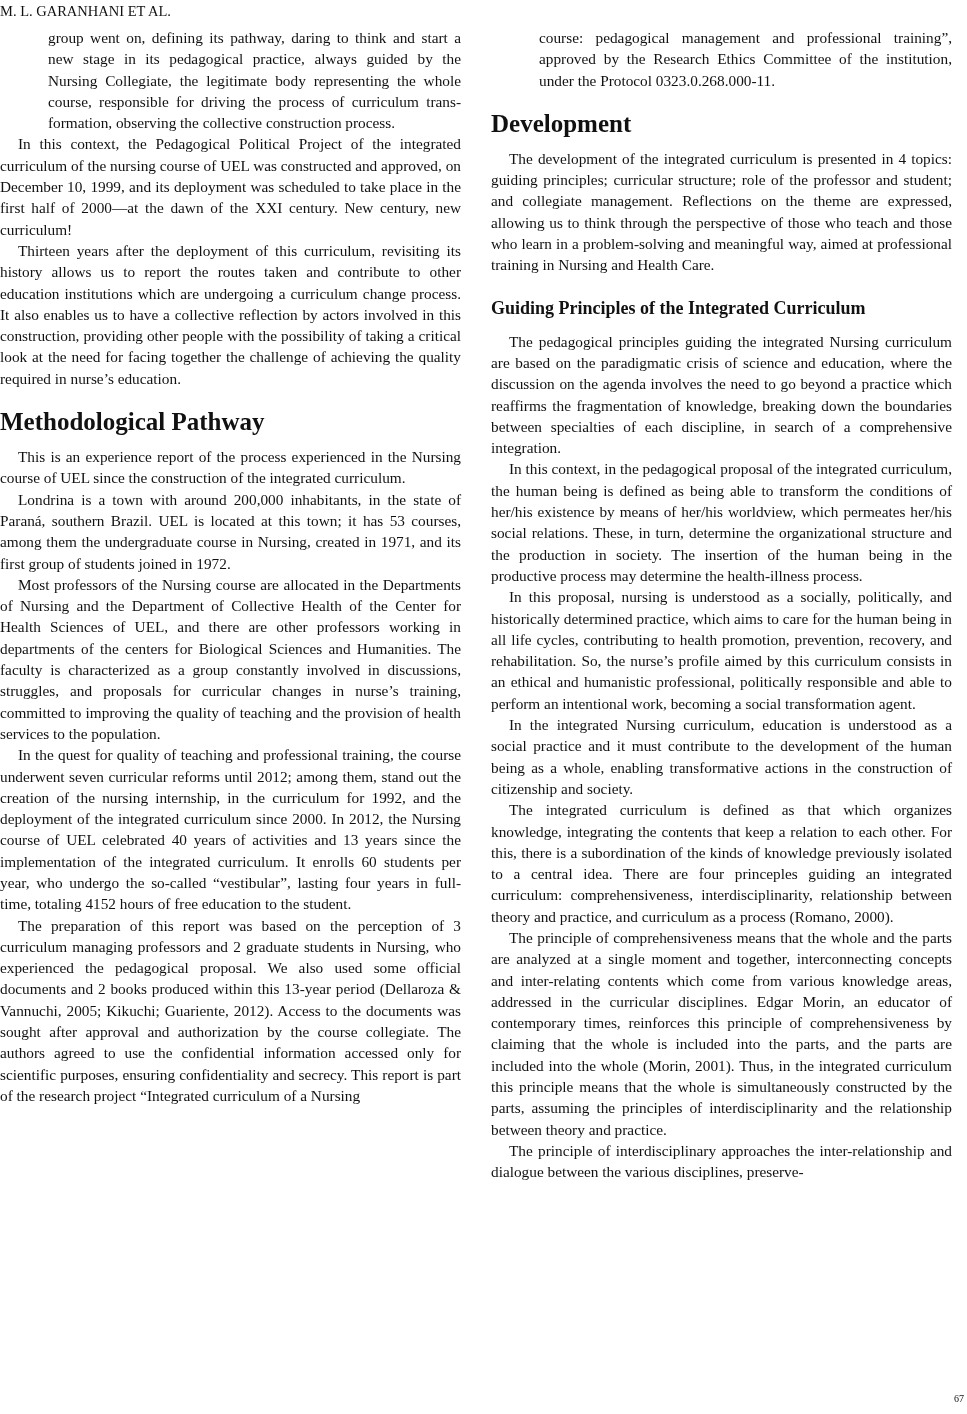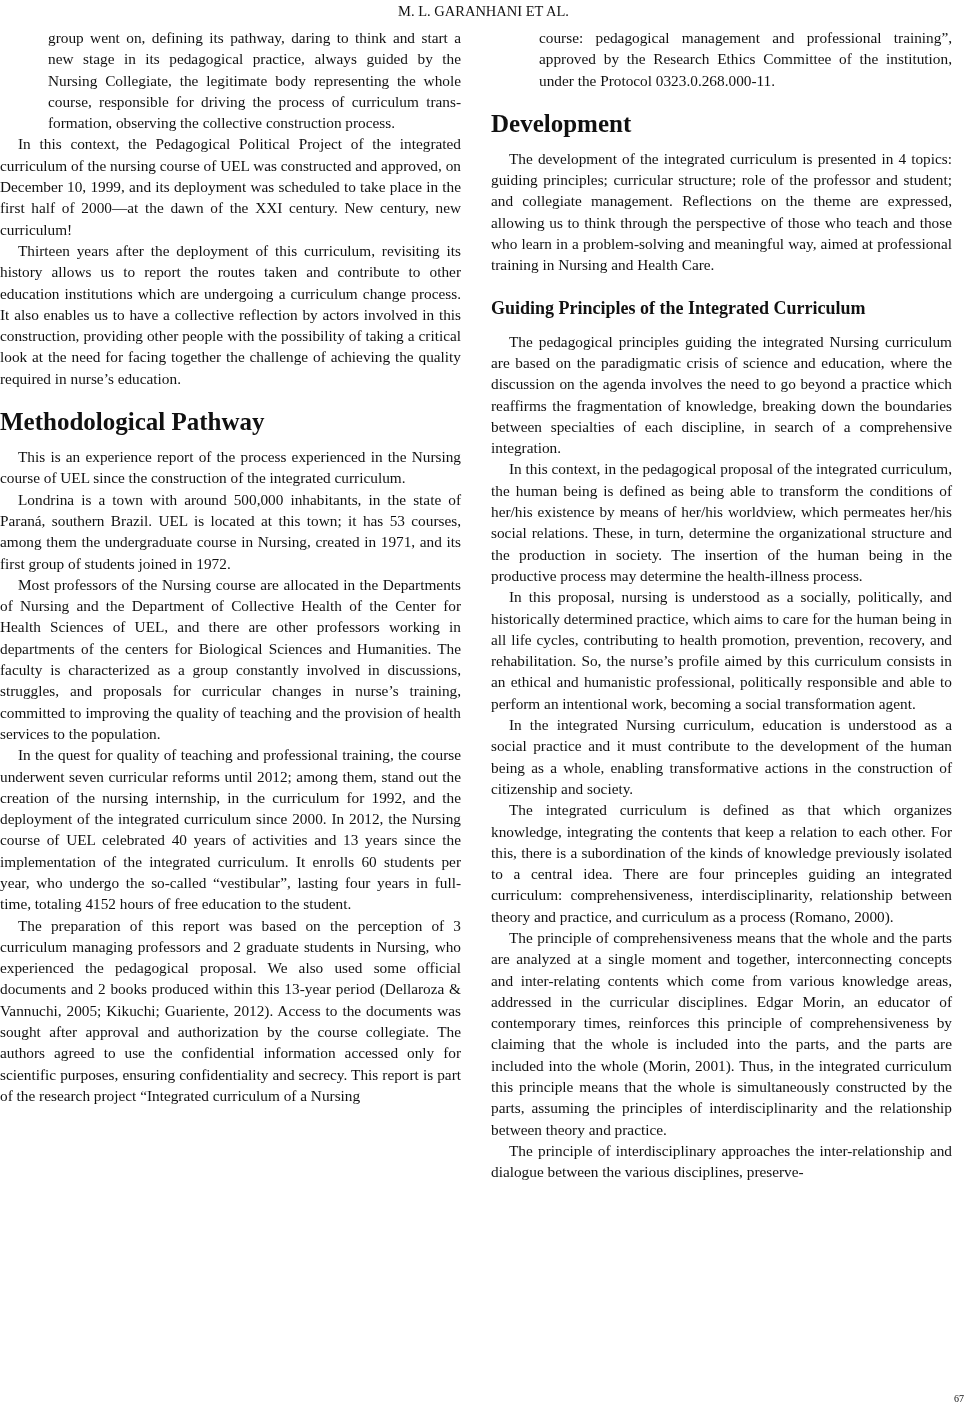--- a/index.html
+++ b/index.html
@@ -3,21 +3,21 @@
 <meta charset="utf-8">
 <style>
   html, body { margin: 0; padding: 0; background: #ffffff; }
   body {
     width: 967px; height: 1414px; position: relative; overflow: hidden;
     font-family: "Liberation Serif", "DejaVu Serif", serif;
     color: #111111;
   }
   .running-head {
     position: absolute; top: 3px; left: 0; width: 967px;
-    text-align: center; font-size: 14.5px; letter-spacing: 0px;
+    text-align: left; font-size: 14.5px; letter-spacing: 0px;
   }
   .col {
     position: absolute; top: 27px; width: 461px;
     font-size: 15.3px; line-height: 21.3px; text-align: justify;
     hyphens: manual;
   }
   .col.left { left: 0px; }
   .col.right { left: 491px; width: 461px; }
   .col p { margin: 0; text-indent: 18px; }
   .col p.noindent { text-indent: 0; margin-left: 48px; }
@@ -36,21 +36,21 @@
 <body>
 
 <div class="running-head">M. L. GARANHANI    ET    AL.</div>
 
 <div class="col left">
   <p class="noindent">group went on, defining its pathway, daring to think and start a new stage in its pedagogical practice, always guided by the Nursing Collegiate, the legitimate body representing the whole course, responsible for driving the process of curriculum trans­formation, observing the collective construction process.</p>
   <p>In this context, the Pedagogical Political Project of the inte­grated curriculum of the nursing course of UEL was con­structed and approved, on December 10, 1999, and its deploy­ment was scheduled to take place in the first half of 2000—at the dawn of the XXI century. New century, new curriculum!</p>
   <p>Thirteen years after the deployment of this curriculum, revis­iting its history allows us to report the routes taken and contrib­ute to other education institutions which are undergoing a cur­riculum change process. It also enables us to have a collective reflection by actors involved in this construction, providing other people with the possibility of taking a critical look at the need for facing together the challenge of achieving the quality required in nurse’s education.</p>
   <h2 class="sec">Methodological Pathway</h2>
   <p>This is an experience report of the process experienced in the Nursing course of UEL since the construction of the integrated curriculum.</p>
-  <p>Londrina is a town with around 500,000 inhabitants, in the state of Paraná, southern Brazil. UEL is located at this town; it has 53 courses, among them the undergraduate course in Nurs­ing, created in 1971, and its first group of students joined in 1972.</p>
+  <p>Londrina is a town with around 200,000 inhabitants, in the state of Paraná, southern Brazil. UEL is located at this town; it has 53 courses, among them the undergraduate course in Nurs­ing, created in 1971, and its first group of students joined in 1972.</p>
   <p>Most professors of the Nursing course are allocated in the Departments of Nursing and the Department of Collective Health of the Center for Health Sciences of UEL, and there are other professors working in departments of the centers for Bio­logical Sciences and Humanities. The faculty is characterized as a group constantly involved in discussions, struggles, and proposals for curricular changes in nurse’s training, committed to improving the quality of teaching and the provision of health services to the population.</p>
   <p>In the quest for quality of teaching and professional training, the course underwent seven curricular reforms until 2012; among them, stand out the creation of the nursing internship, in the curriculum for 1992, and the deployment of the integrated curriculum since 2000. In 2012, the Nursing course of UEL celebrated 40 years of activities and 13 years since the imple­mentation of the integrated curriculum. It enrolls 60 students per year, who undergo the so-called “vestibular”, lasting four years in full-time, totaling 4152 hours of free education to the student.</p>
   <p>The preparation of this report was based on the perception of 3 curriculum managing professors and 2 graduate students in Nursing, who experienced the pedagogical proposal. We also used some official documents and 2 books produced within this 13-year period (Dellaroza &amp; Vannuchi, 2005; Kikuchi; Guari­ente, 2012). Access to the documents was sought after approval and authorization by the course collegiate. The authors agreed to use the confidential information accessed only for scientific purposes, ensuring confidentiality and secrecy. This report is part of the research project “Integrated curriculum of a Nursing</p>
 </div>
 
 <div class="col right">
   <p class="noindent">course: pedagogical management and professional training”, approved by the Research Ethics Committee of the institution, under the Protocol 0323.0.268.000-11.</p>
   <h2 class="sec">Development</h2>
   <p>The development of the integrated curriculum is presented in 4 topics: guiding principles; curricular structure; role of the professor and student; and collegiate management. Reflections on the theme are expressed, allowing us to think through the perspective of those who teach and those who learn in a prob­lem-solving and meaningful way, aimed at professional training in Nursing and Health Care.</p>
   <h3 class="subsec">Guiding Principles of the Integrated Curriculum</h3>

